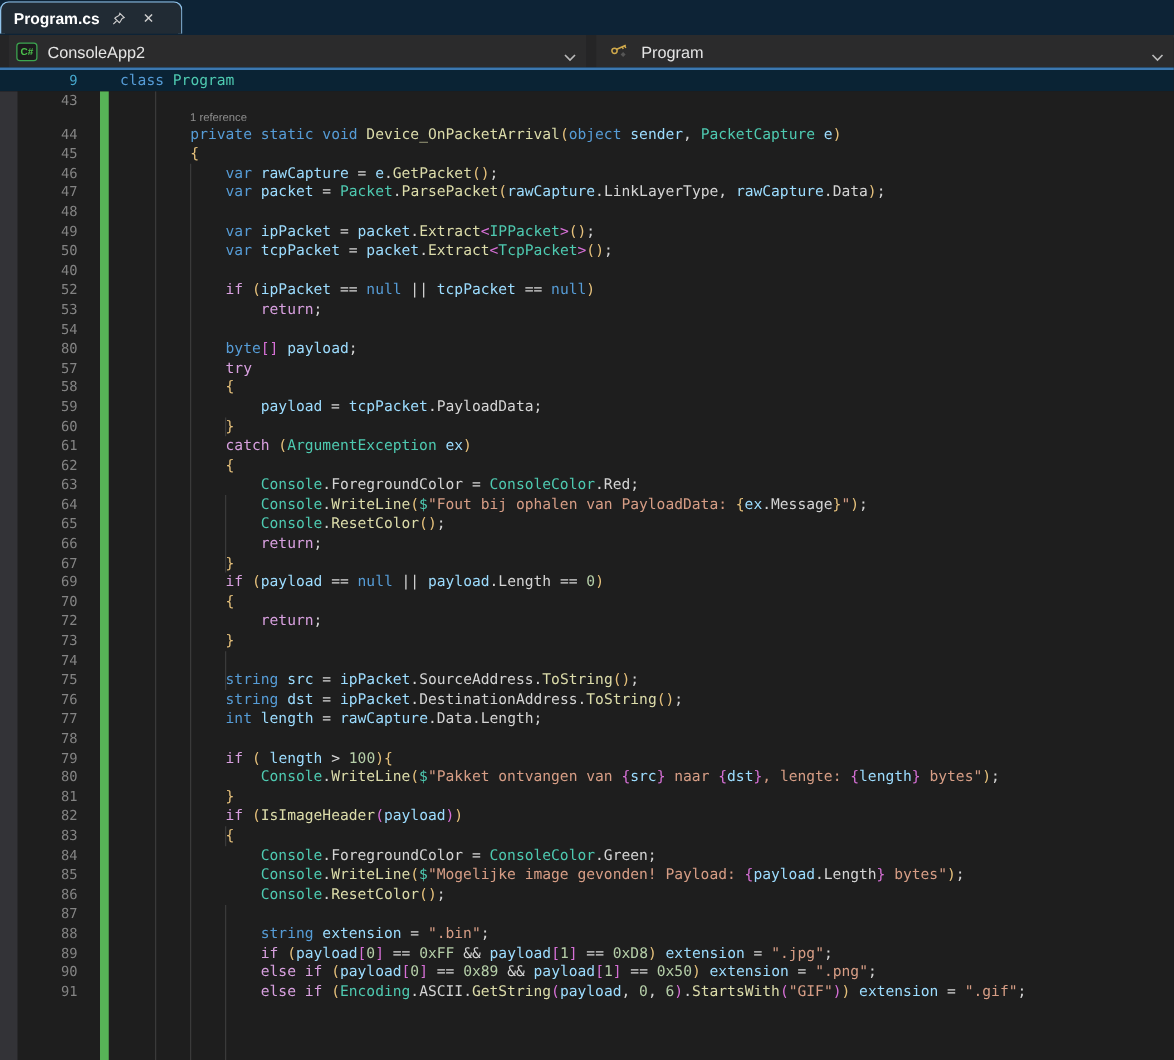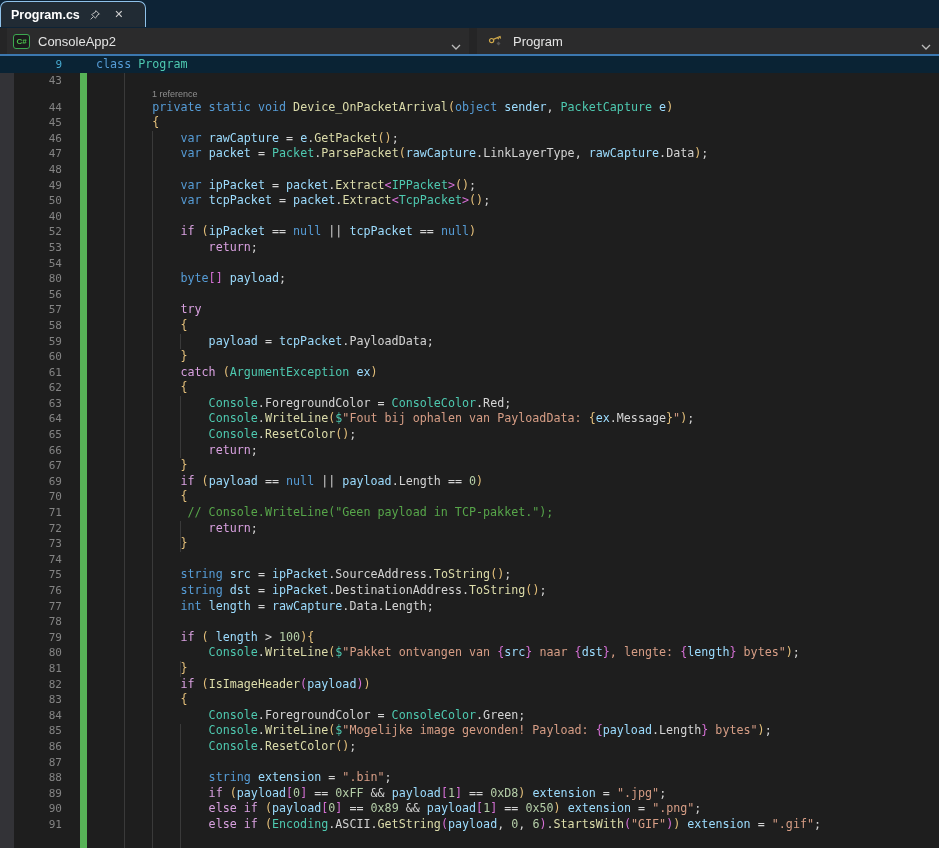--- a/index.html
+++ b/index.html
@@ -160,24 +160,20 @@
       </div>
       <div class="row">
         <span class="ln">54</span>
         <span class="code"></span>
       </div>
       <div class="row">
         <span class="ln">80</span>
         <span class="code"><span style="color: rgb(212, 212, 212);">            </span><span style="color: rgb(86, 156, 214);">byte</span><span style="color: rgb(214, 112, 214);">[]</span><span style="color: rgb(212, 212, 212);"> </span><span style="color: rgb(156, 220, 254);">payload</span><span style="color: rgb(212, 212, 212);">;</span></span>
       </div>
       <div class="row">
-        <span class="ln">56</span>
-        <span class="code"></span>
-      </div>
-      <div class="row">
         <span class="ln">57</span>
         <span class="code"><span style="color: rgb(212, 212, 212);">            </span><span style="color: rgb(216, 160, 223);">try</span></span>
       </div>
       <div class="row">
         <span class="ln">58</span>
         <span class="code"><span style="color: rgb(212, 212, 212);">            </span><span style="color: rgb(229, 192, 123);">{</span></span>
       </div>
       <div class="row">
         <span class="ln">59</span>
         <span class="code"><span style="color: rgb(212, 212, 212);">                </span><span style="color: rgb(156, 220, 254);">payload</span><span style="color: rgb(212, 212, 212);"> = </span><span style="color: rgb(156, 220, 254);">tcpPacket</span><span style="color: rgb(212, 212, 212);">.</span><span style="color: rgb(212, 212, 212);">PayloadData</span><span style="color: rgb(212, 212, 212);">;</span></span>
@@ -216,24 +212,20 @@
       </div>
       <div class="row">
         <span class="ln">69</span>
         <span class="code"><span style="color: rgb(212, 212, 212);">            </span><span style="color: rgb(216, 160, 223);">if</span><span style="color: rgb(212, 212, 212);"> </span><span style="color: rgb(229, 192, 123);">(</span><span style="color: rgb(156, 220, 254);">payload</span><span style="color: rgb(212, 212, 212);"> == </span><span style="color: rgb(86, 156, 214);">null</span><span style="color: rgb(212, 212, 212);"> || </span><span style="color: rgb(156, 220, 254);">payload</span><span style="color: rgb(212, 212, 212);">.</span><span style="color: rgb(212, 212, 212);">Length</span><span style="color: rgb(212, 212, 212);"> == </span><span style="color: rgb(181, 206, 168);">0</span><span style="color: rgb(229, 192, 123);">)</span></span>
       </div>
       <div class="row">
         <span class="ln">70</span>
         <span class="code"><span style="color: rgb(212, 212, 212);">            </span><span style="color: rgb(229, 192, 123);">{</span></span>
       </div>
       <div class="row">
-        <span class="ln">71</span>
-        <span class="code"><span style="color: rgb(212, 212, 212);">             </span><span style="color: rgb(87, 166, 74);">// Console.WriteLine("Geen payload in TCP-pakket.");</span></span>
-      </div>
-      <div class="row">
         <span class="ln">72</span>
         <span class="code"><span style="color: rgb(212, 212, 212);">                </span><span style="color: rgb(216, 160, 223);">return</span><span style="color: rgb(212, 212, 212);">;</span></span>
       </div>
       <div class="row">
         <span class="ln">73</span>
         <span class="code"><span style="color: rgb(212, 212, 212);">            </span><span style="color: rgb(229, 192, 123);">}</span></span>
       </div>
       <div class="row">
         <span class="ln">74</span>
         <span class="code"></span>

